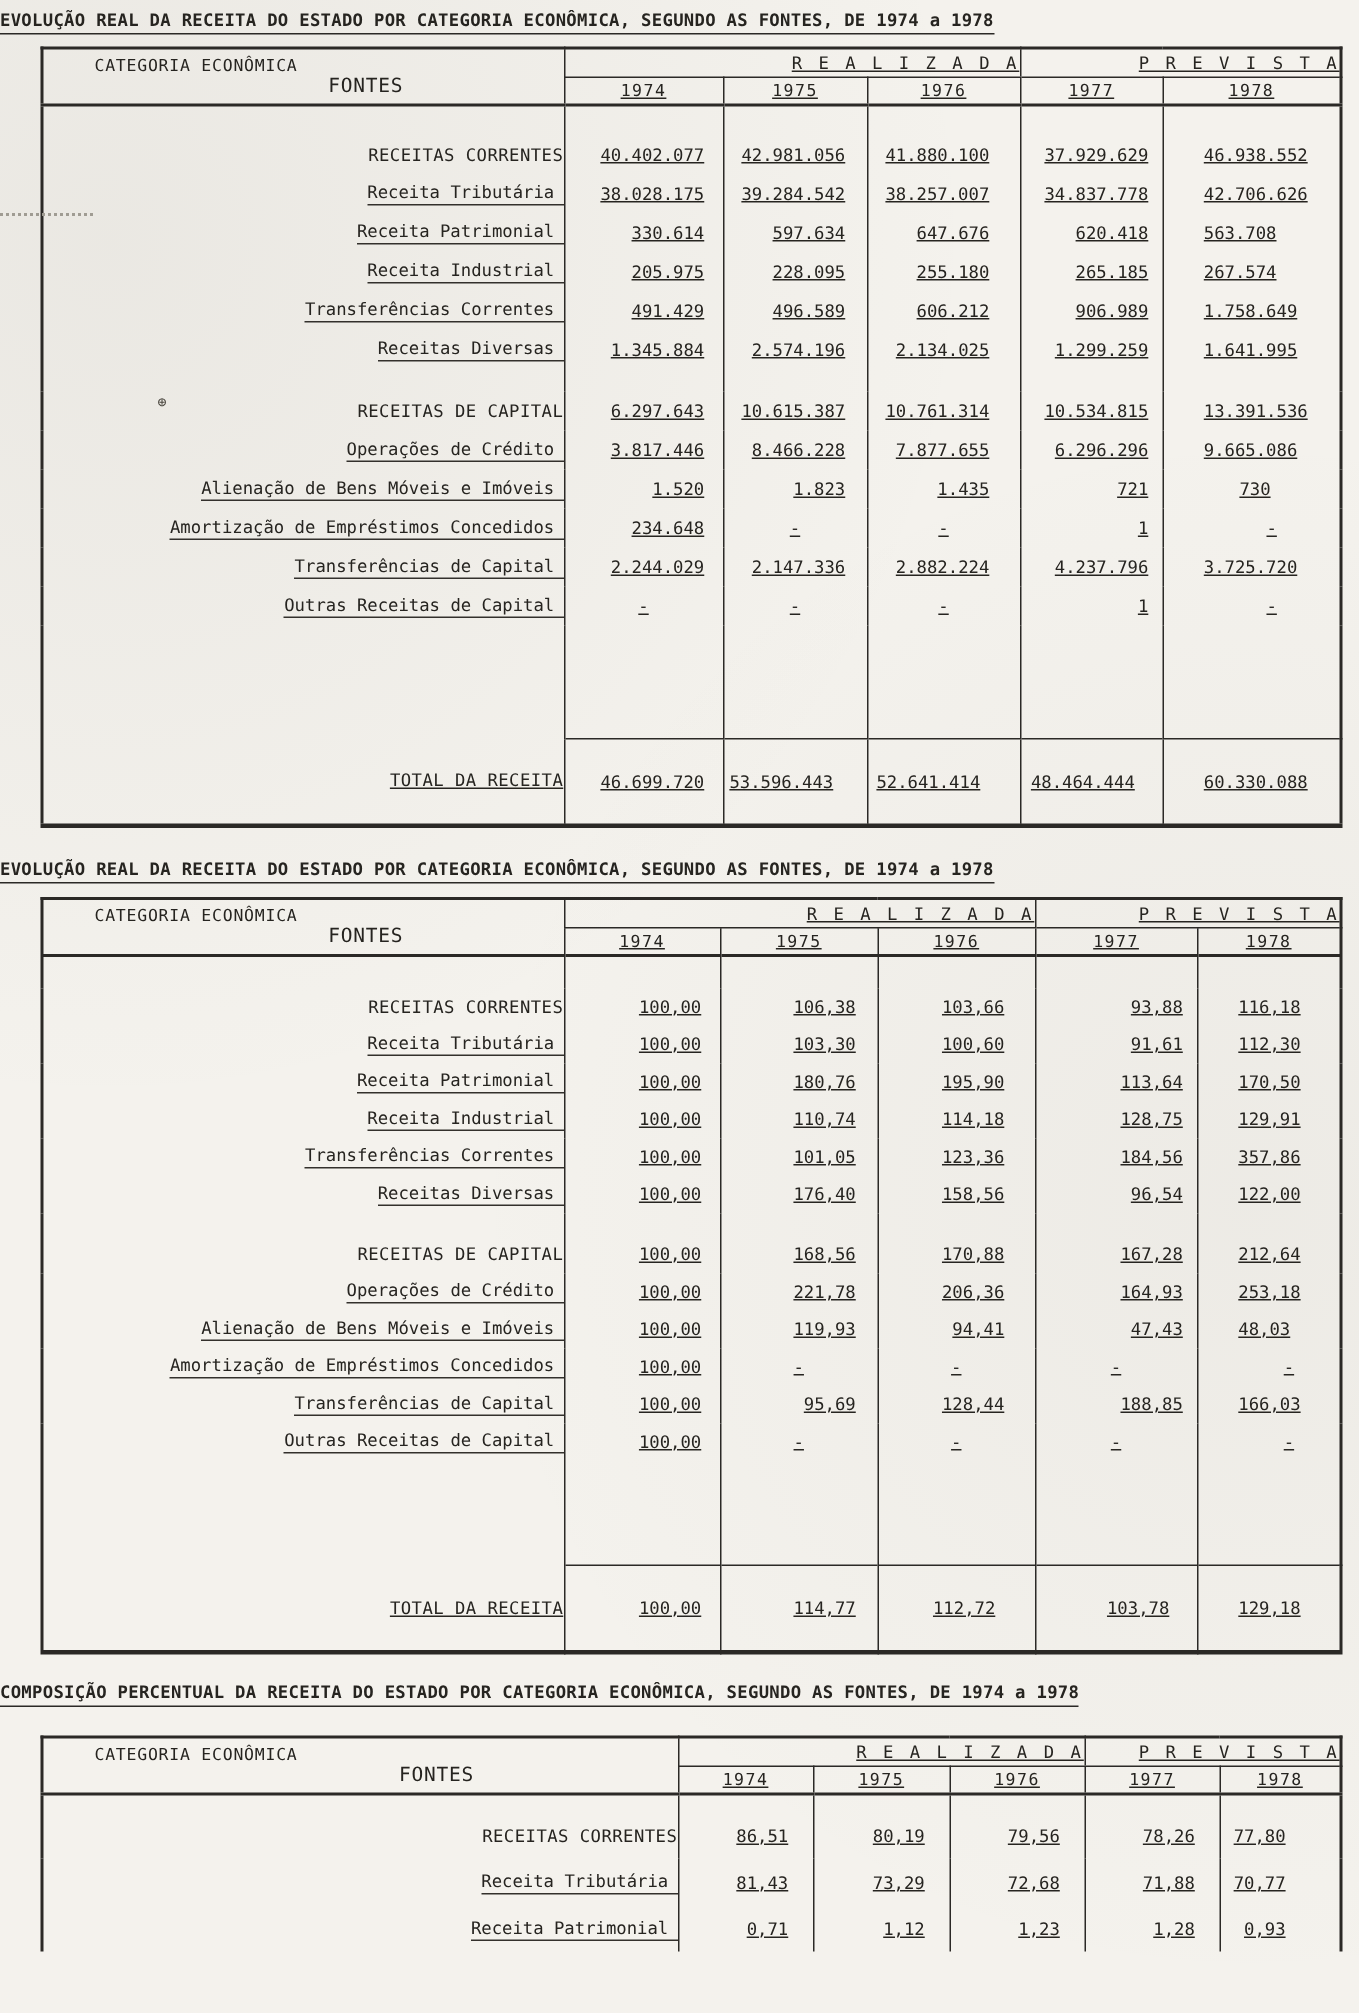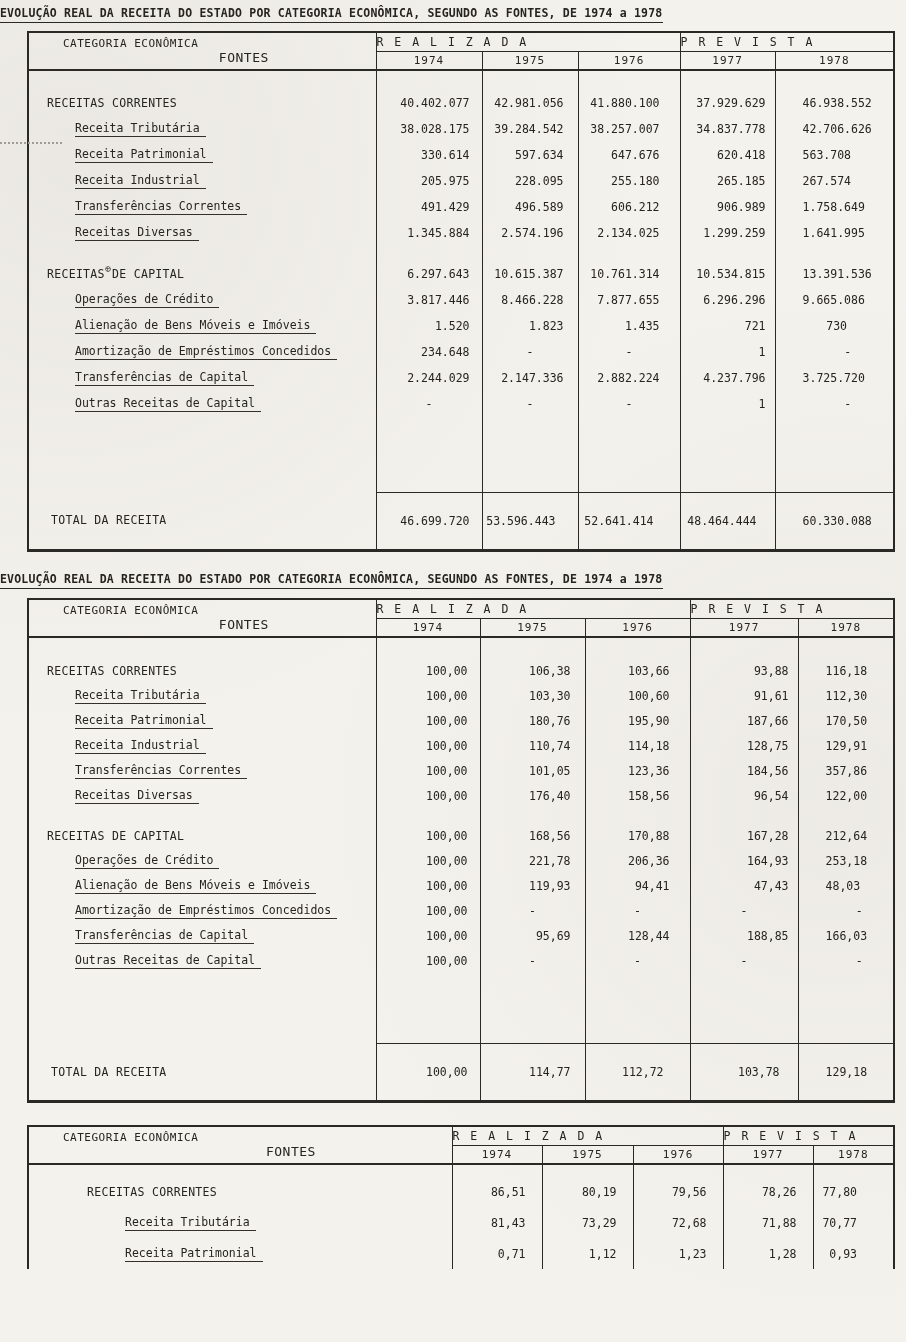--- a/index.html
+++ b/index.html
@@ -15,38 +15,39 @@
   .page{padding-top:6px;position:relative;width:906px;height:1342px;}
 
   .doc-title{text-align:left;font-size:11.5px;line-height:14px;white-space:nowrap;font-weight:bold;}
   .doc-title .u{border-bottom:1.6px solid #2b2926;padding-bottom:2px;letter-spacing:0.2px;}
   .doc-subtitle{text-align:center;font-size:11.5px;margin-top:9px;}
 
   table{
     border-collapse:collapse;table-layout:fixed;
     margin-left:27px;width:866px;
     border:2px solid #2b2926;
+    text-decoration:underline;
   }
   .t1,.t2{border-bottom-width:3px;}
   .t3{border-bottom:none;}
   .t1{margin-top:11px;}
   .t2{margin-top:12px;}
   .t3{margin-top:22px;}
 
   th,td{padding:0;font-weight:normal;font-size:11.5px;color:#262420;vertical-align:middle;}
 
   
   th.corner{position:relative;text-align:left;border-bottom:2.5px solid #2b2926;}
   .corner-top{position:absolute;top:4px;left:34px;font-size:11px;letter-spacing:0.5px;}
   .corner-bottom{position:absolute;bottom:4px;left:62%;transform:translateX(-50%);font-size:13px;letter-spacing:0.5px;}
-  th.group{border-left:1.6px solid #2b2926;border-bottom:1.4px solid #2b2926;height:18px;letter-spacing:2px;font-size:11.5px;text-align:left;}
+  th.group{border-left:1.6px solid #2b2926;border-bottom:1.4px solid #2b2926;height:18px;letter-spacing:2px;font-size:11.5px;text-align:right;}
   th.year{border-left:1.6px solid #2b2926;border-bottom:2.5px solid #2b2926;height:17px;text-align:center;font-size:11px;letter-spacing:1px;}
 
   
-  td.label-cell{text-align:left;margin-top:20px;}
+  td.label-cell{text-align:right;margin-top:20px;}
   td.num{border-left:1.6px solid #2b2926;text-align:right;padding-right:14px;}
   td.num.dash{text-align:center;padding-right:0;}
 
   .row-label{display:inline-block;white-space:nowrap;}
   .row-label.cat{margin-left:18px;letter-spacing:0.3px;}
   .row-label.sub{margin-left:46px;border-bottom:1.3px solid #33302c;padding-bottom:1px;padding-right:6px;}
   .t3 .row-label.cat{margin-left:58px;}
   .t3 .row-label.sub{margin-left:96px;}
 
   
@@ -325,21 +326,21 @@
           <td class="num">100,60</td>
           <td class="num">91,61</td>
           <td class="num">112,30</td>
         </tr>
 
         <tr class="data">
           <td class="label-cell"><span class="row-label sub">Receita Patrimonial</span></td>
           <td class="num">100,00</td>
           <td class="num">180,76</td>
           <td class="num">195,90</td>
-          <td class="num">187,66</td>
+          <td class="num">113,64</td>
           <td class="num">170,50</td>
         </tr>
 
         <tr class="data">
           <td class="label-cell"><span class="row-label sub">Receita Industrial</span></td>
           <td class="num">100,00</td>
           <td class="num">110,74</td>
           <td class="num">114,18</td>
           <td class="num">128,75</td>
           <td class="num">129,91</td>
@@ -441,20 +442,23 @@
         <td class="label-cell total-label">TOTAL DA RECEITA</td>
         <td class="num">100,00</td>
         <td class="num">114,77</td>
         <td class="num">112,72</td>
         <td class="num">103,78</td>
         <td class="num">129,18</td>
       </tr>
     </tfoot>
   </table>
 
+  <div class="doc-title" style="margin-top:18px">
+    <span class="u">COMPOSIÇÃO PERCENTUAL DA RECEITA DO ESTADO POR CATEGORIA ECONÔMICA, SEGUNDO AS FONTES, DE 1974 a 1978</span>
+  </div>
 
   <table class="t3">
     <colgroup>
       <col style="width:424px">
         <col style="width:90px">
         <col style="width:91px">
       <col style="width:90px">
         <col style="width:90px">
         <col style="width:81px">
     </colgroup>

